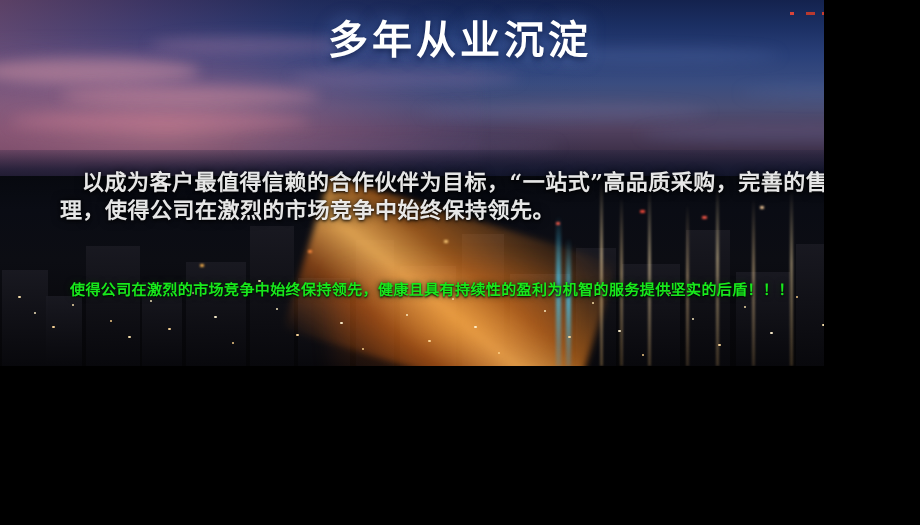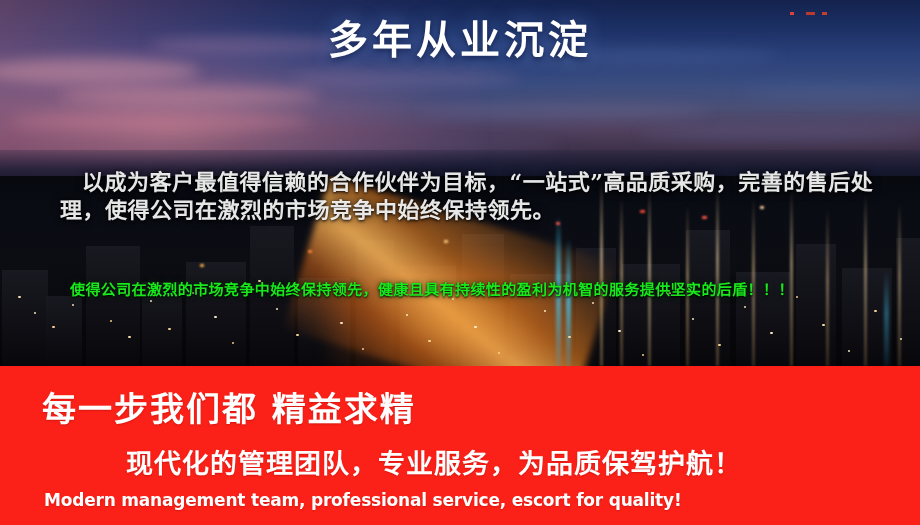--- a/index.html
+++ b/index.html
@@ -7,21 +7,21 @@
     margin: 0;
     padding: 0;
     background: #000;
   }
   body {
     font-family: "DejaVu Sans", "Liberation Sans", sans-serif;
   }
 
   .banner {
     position: relative;
-    width: 920px;
+    width: 824px;
     height: 525px;
     overflow: hidden;
     background: #000;
   }
 
   
   .photo {
     position: absolute;
     left: 0;
     top: 0;
@@ -385,19 +385,14 @@
       <div style="position:absolute; left:4px;  top:8px; width:4px; height:3px; background:#d8443a; filter:blur(0.6px);"></div>
       <div style="position:absolute; left:20px; top:8px; width:9px; height:3px; background:#b8392f; filter:blur(0.6px);"></div>
       <div style="position:absolute; left:36px; top:8px; width:5px; height:3px; background:#c73d33; filter:blur(0.6px);"></div>
     </div>
 
     <div class="headline">多年从业沉淀</div>
     <div class="para">以成为客户最值得信赖的合作伙伴为目标，“一站式”高品质采购，完善的售后处理，使得公司在激烈的市场竞争中始终保持领先。</div>
     <div class="greentext">使得公司在激烈的市场竞争中始终保持领先，健康且具有持续性的盈利为机智的服务提供坚实的后盾！！！</div>
   </div>
 
-  <div class="redbar">
-    <div class="red-h1">每一步我们都  精益求精</div>
-    <div class="red-h2">现代化的管理团队，专业服务，为品质保驾护航！</div>
-    <div class="red-en">Modern management team, professional service, escort for quality!</div>
-  </div>
 
 </div>
 
 </body></html>

